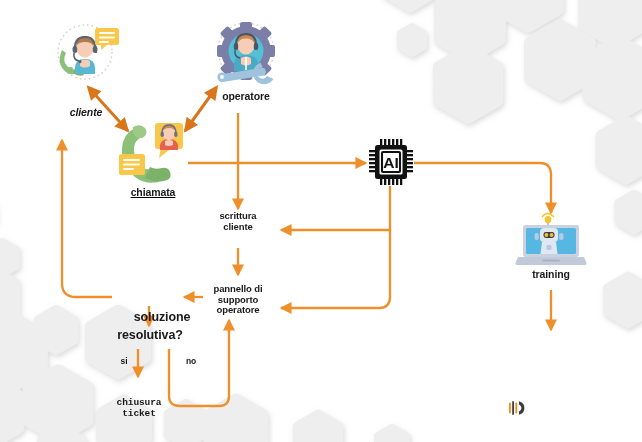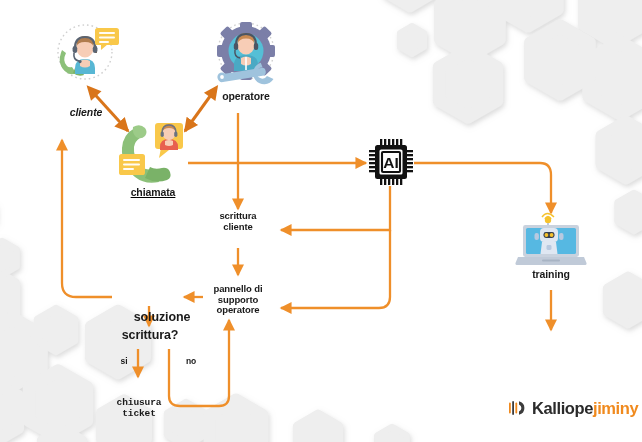--- a/index.html
+++ b/index.html
@@ -364,21 +364,21 @@
     <div class="lbl sm">pannello di
 supporto
 operatore</div>
   </div>
 
   <div class="textnode" style="left:126px;top:288px;width:72px;text-align:center;margin-top:22px;">
     <div class="lbl lg">soluzione</div>
   </div>
 
   <div class="textnode" style="left:112px;top:328px;width:76px;text-align:center;">
-    <div class="lbl lg">scrittura?</div>
+    <div class="lbl lg">resolutiva?</div>
   </div>
 
   <div class="textnode" style="left:108px;top:398px;width:62px;text-align:center;font-family:Liberation Mono, monospace;">
     <div class="lbl sm">chiusura
 ticket</div>
   </div>
 
   <div class="textnode" style="left:116px;top:357px;width:16px;text-align:center;">
     <div class="lbl tiny">si</div>
   </div>
@@ -386,18 +386,15 @@
     <div class="lbl tiny">no</div>
   </div>
 
   <div id="logo">
     <svg width="20" height="20" viewBox="0 0 20 20">
       <rect x="1" y="4.5" width="1.8" height="11" rx="0.9" fill="#f08a1e"></rect>
       <rect x="4.2" y="3" width="1.8" height="14" rx="0.9" fill="#3c3c3c"></rect>
       <rect x="7.4" y="4.5" width="1.8" height="11" rx="0.9" fill="#f08a1e"></rect>
       <path d="M11 3.2 q5.4 1.4 5.4 6.8 q0 5.4 -5.4 6.8 l0 -3.3 q2.4 -1 2.4 -3.5 q0 -2.5 -2.4 -3.5 z" fill="#3c3c3c"></path>
     </svg>
-    <div class="wordmark">
-      <span class="k">Kalliope</span><span class="j">jiminy</span>
-    </div>
   </div>
 
 </div>
 
 </body></html>

